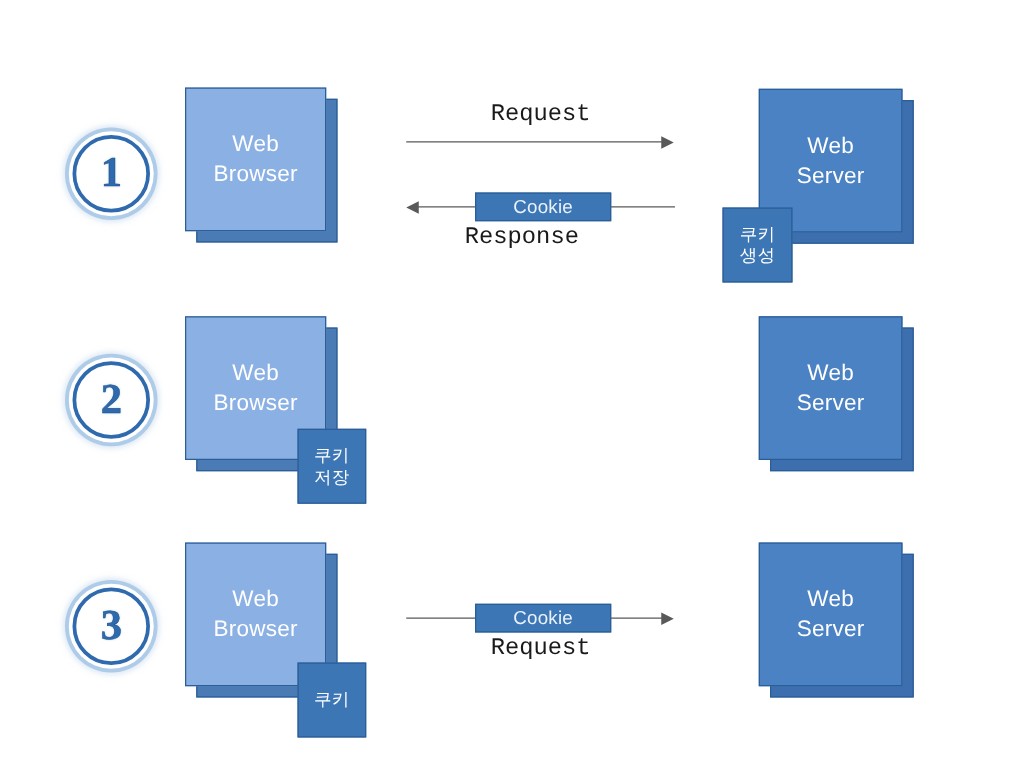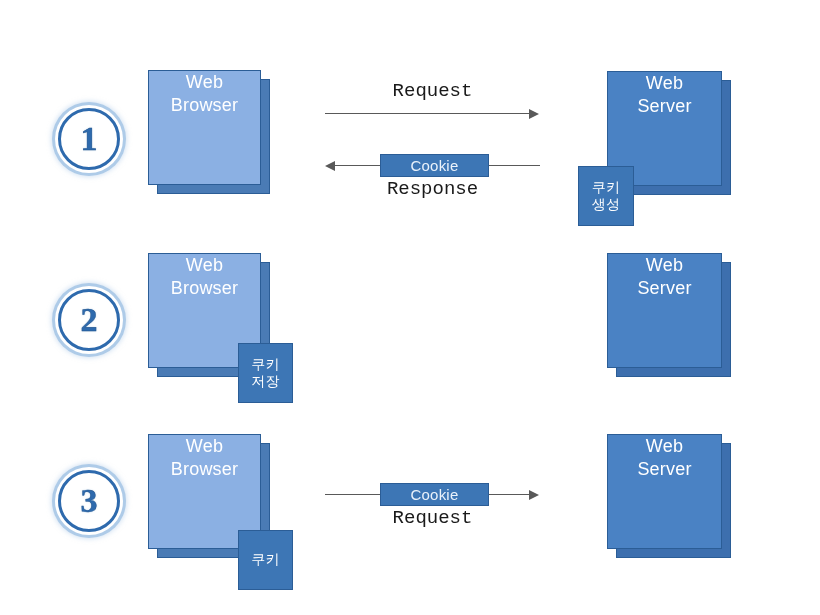--- a/index.html
+++ b/index.html
@@ -61,20 +61,21 @@
   }
   .stack .front {
     position: absolute;
     left: 0;
     top: 0;
     width: 100%;
     height: 100%;
     box-sizing: border-box;
     border: 1px solid #2b5d96;
     display: flex;
+    align-items: center;
     justify-content: center;
     text-align: center;
   }
   .stack .label {
     color: #ffffff;
     font-size: 18px;
     line-height: 1.28;
     letter-spacing: 0.2px;
   }
 
@@ -171,21 +172,21 @@
 
   <div class="caption" style="left:325px; top:80px; width:215px;">Request</div>
   <div class="arrow-line" style="left:325px; top:113px; width:206px;"></div>
   <div class="arrow-head right" style="left:529px; top:109px;"></div>
 
   <div class="arrow-line" style="left:334px; top:165px; width:206px;"></div>
   <div class="arrow-head left" style="left:325px; top:161px;"></div>
   <div class="cookie-chip" style="left:380px; top:154px; width:109px; height:23px;">
     <span>Cookie</span>
   </div>
-  <div class="caption" style="left:325px; top:178px; width:215px;">Response</div>
+  <div class="caption" style="left:310px; top:178px; width:215px;">Response</div>
 
   <div class="stack server" style="left:607px; top:71px; width:115px; height:115px;">
     <div class="back"></div>
     <div class="front">
       <div class="label">
         <div>Web</div>
         <div>Server</div>
       </div>
     </div>
   </div>

